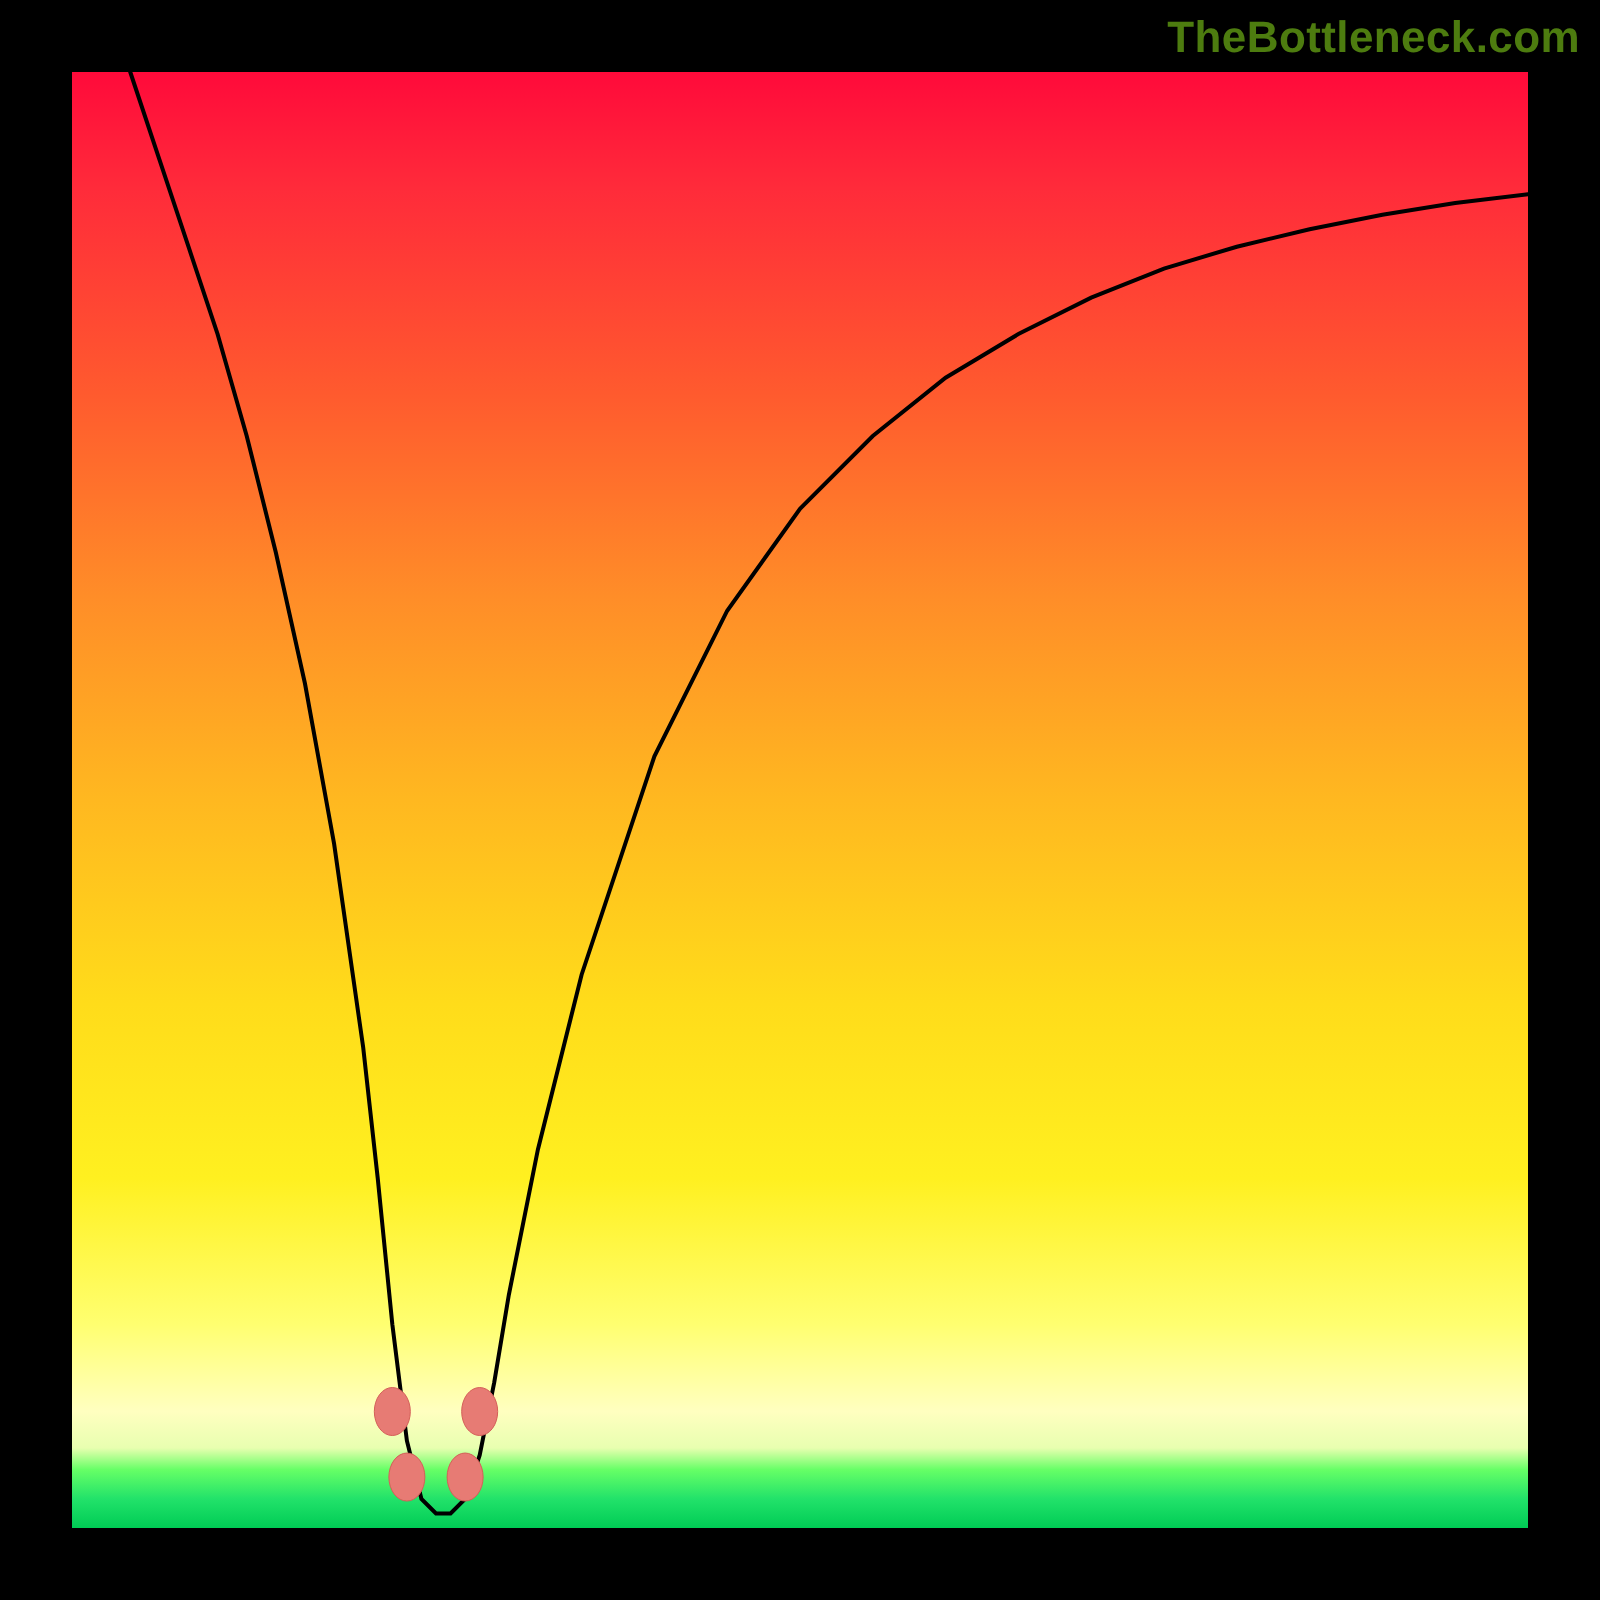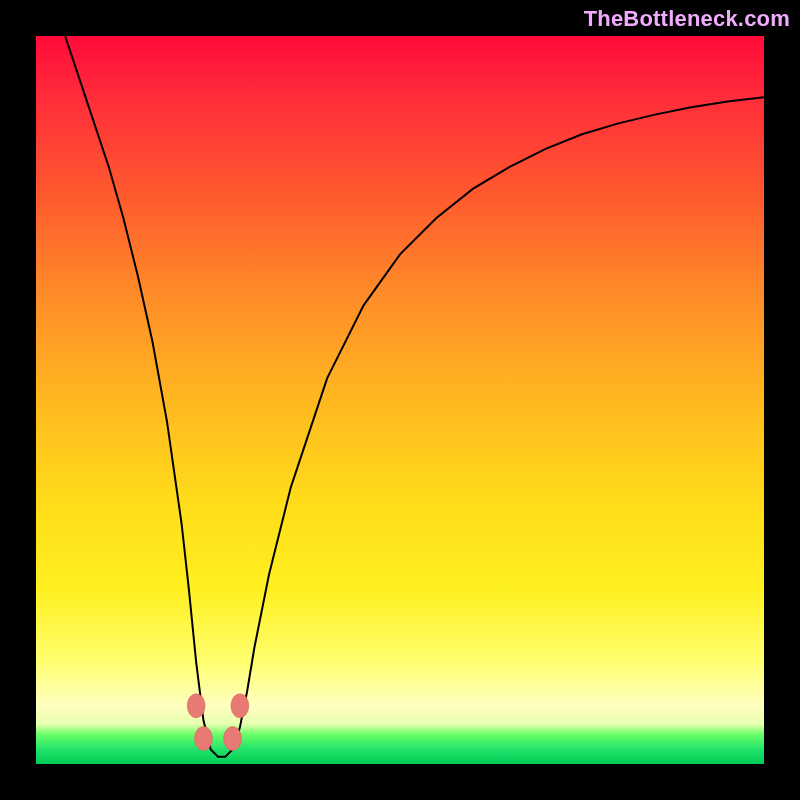--- a/index.html
+++ b/index.html
@@ -40,21 +40,21 @@
       #22e26a 98%,
       #00cc55 100%
     );
   }
   .watermark {
     position: absolute;
     top: 6px;
     right: 10px;
     font-size: 22px;
     font-weight: 600;
-    color: #f0abfc;
+    color: #4d7c0f;
     letter-spacing: 0.2px;
     user-select: none;
   }
   svg.curve-layer {
     position: absolute;
     left: 0;
     top: 0;
     width: 728px;
     height: 728px;
     overflow: visible;

